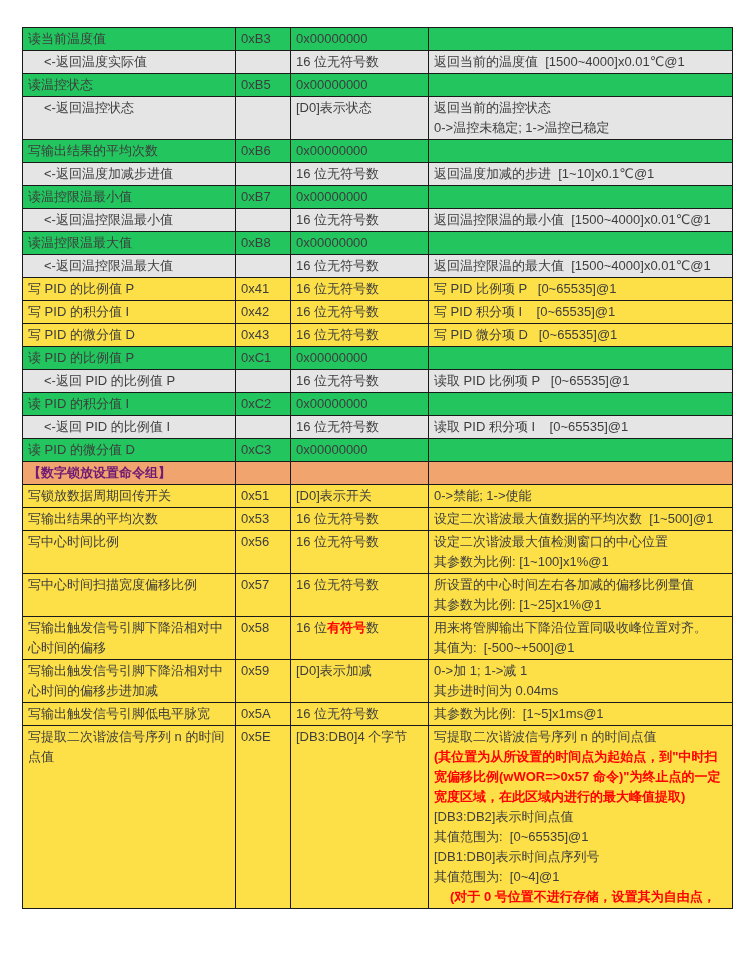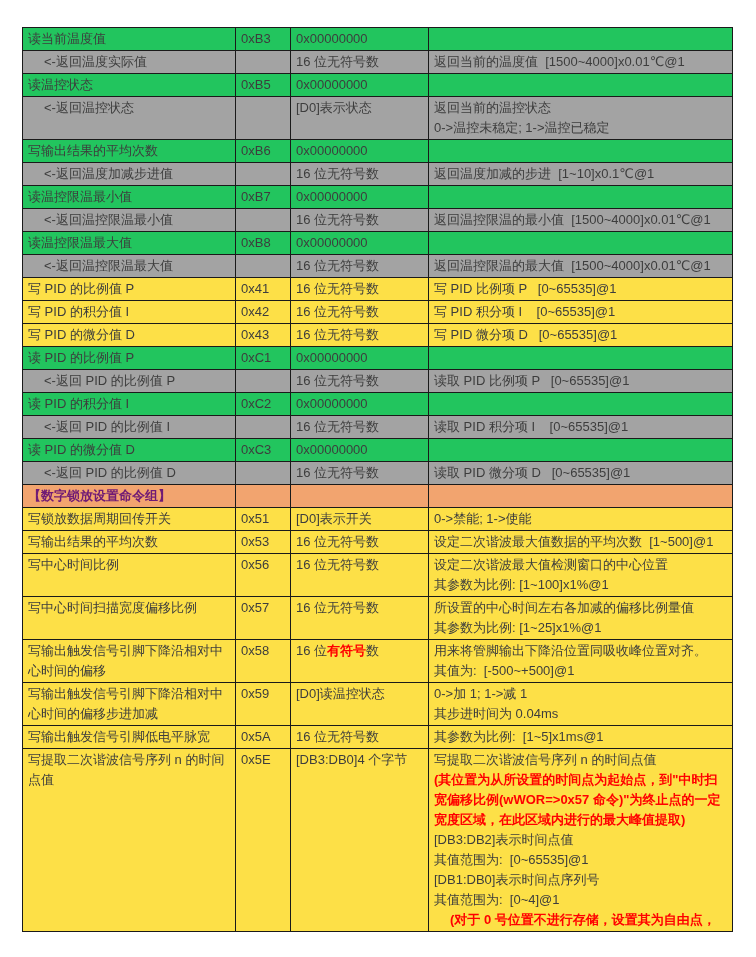--- a/index.html
+++ b/index.html
@@ -14,21 +14,21 @@
     border-collapse:collapse;table-layout:fixed;
   }
   td{
     border:1px solid #1a1a1a;
     padding:1px 5px;
     font-size:13px;line-height:20px;color:#3d3d3d;
     vertical-align:top;overflow:hidden;
     white-space:pre-wrap;word-break:break-all;
   }
   tr.bg-blue td{background:#22c55e;}
-  tr.bg-green td{background:#a3a3a3;}
+  tr.bg-green td{background:#e5e5e5;}
   tr.bg-white td{background:#fde047;}
   tr.bg-orange td{background:#f2a46f;}
   .line{white-space:pre-wrap;}
   .line.indent{padding-left:16px;}
   span.red{color:#ff0000;font-weight:bold;}
   span.purple{color:#701a75;font-weight:bold;}
 </style>
 </head>
 <body>
 
@@ -142,26 +142,20 @@
           <td></td>
           <td>16 位无符号数</td>
           <td>读取 PID 积分项 I    [0~65535]@1</td>
         </tr>
         <tr class="bg-blue">
           <td>读 PID 的微分值 D</td>
           <td>0xC3</td>
           <td>0x00000000</td>
           <td></td>
         </tr>
-        <tr class="bg-green">
-          <td><div class="line indent"><span>&lt;-返回 PID 的比例值 D</span></div></td>
-          <td></td>
-          <td>16 位无符号数</td>
-          <td>读取 PID 微分项 D   [0~65535]@1</td>
-        </tr>
         <tr class="bg-orange">
           <td><div class="line"><span class="purple">【数字锁放设置命令组】</span></div></td>
           <td></td>
           <td></td>
           <td></td>
         </tr>
         <tr class="bg-white">
           <td>写锁放数据周期回传开关</td>
           <td>0x51</td>
           <td>[D0]表示开关</td>
@@ -187,21 +181,21 @@
         </tr>
         <tr class="bg-white">
           <td>写输出触发信号引脚下降沿相对中心时间的偏移</td>
           <td>0x58</td>
           <td><div class="line"><span>16 位</span><span class="red">有符号</span><span>数</span></div></td>
           <td><div class="line"><span>用来将管脚输出下降沿位置同吸收峰位置对齐。</span></div><div class="line"><span>其值为:  [-500~+500]@1</span></div></td>
         </tr>
         <tr class="bg-white">
           <td>写输出触发信号引脚下降沿相对中心时间的偏移步进加减</td>
           <td>0x59</td>
-          <td>[D0]读温控状态</td>
+          <td>[D0]表示加减</td>
           <td><div class="line"><span>0-&gt;加 1; 1-&gt;减 1</span></div><div class="line"><span>其步进时间为 0.04ms</span></div></td>
         </tr>
         <tr class="bg-white">
           <td>写输出触发信号引脚低电平脉宽</td>
           <td>0x5A</td>
           <td>16 位无符号数</td>
           <td>其参数为比例:  [1~5]x1ms@1</td>
         </tr>
         <tr class="bg-white">
           <td>写提取二次谐波信号序列 n 的时间点值</td>

